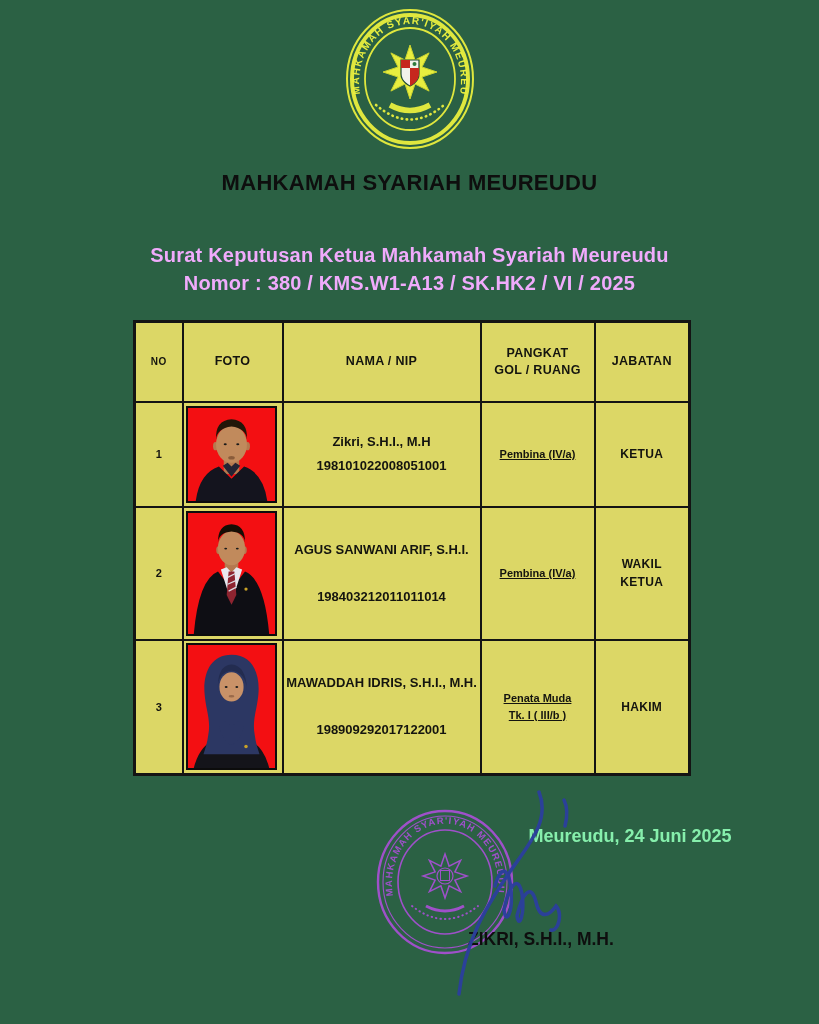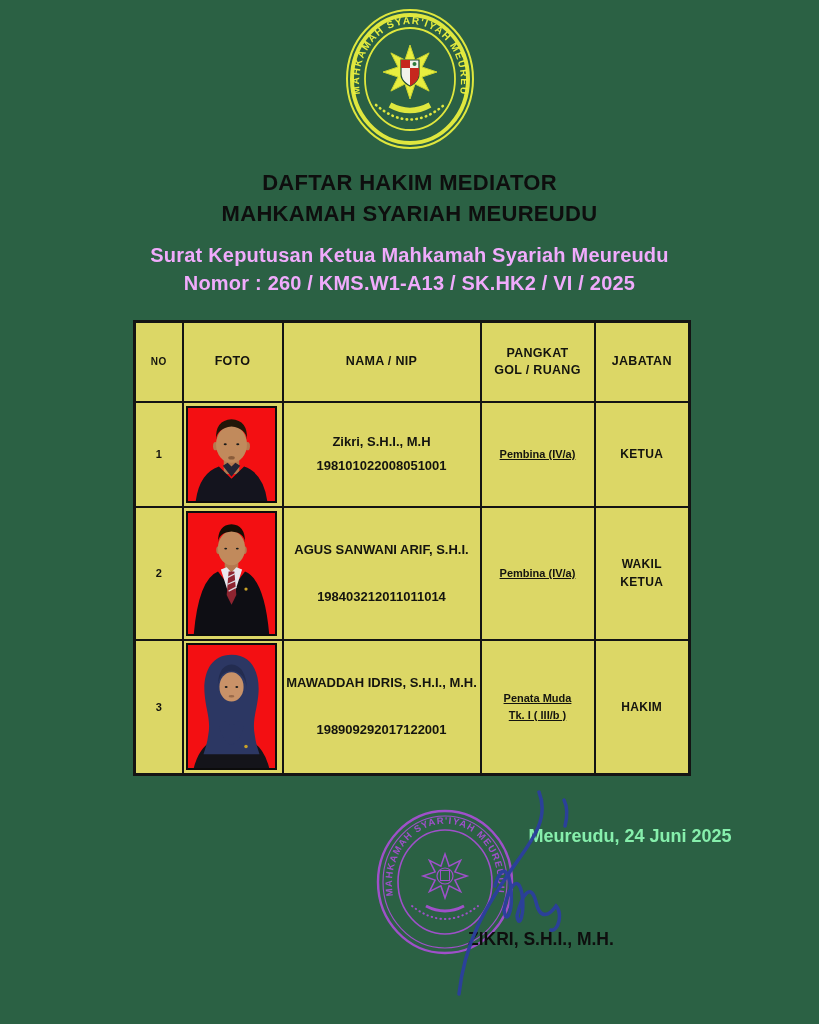--- a/index.html
+++ b/index.html
@@ -64,26 +64,25 @@
     <polygon points="66,37 71,52 85.1,44.9 78,59 93,64 78,69 85.1,83.1 71,76 66,91 61,76 46.9,83.1 54,69 39,64 54,59 46.9,44.9 61,52" fill="#e8ee3f" stroke="#c9d32e" stroke-width="1"></polygon>
     <path d="M 57,52 h 18 v 14 c 0,8 -9,12 -9,12 c 0,0 -9,-4 -9,-12 z" fill="#f2f2ea" stroke="#1c4a33" stroke-width="1.2"></path>
     <rect x="57" y="52" width="9" height="8" fill="#c6281e"></rect>
     <path d="M 66,60 h 9 v 6 c 0,8 -9,12 -9,12 z" fill="#c6281e"></path>
     <circle cx="70.5" cy="56" r="2" fill="#2e7a3c"></circle>
     <path d="M 46,97 Q 66,108 86,97" fill="none" stroke="#dfe73e" stroke-width="5.5"></path>
     <path d="M 32,97 Q 66,126 100,97" fill="none" stroke="#dfe73e" stroke-width="2.6" stroke-dasharray="0.5 4.4" stroke-linecap="round"></path>
   </svg>
 
   <div class="abs title-block">
-    <div>DAFTAR HAKIM MEDIATOR</div>
     <div>MAHKAMAH SYARIAH MEUREUDU</div>
   </div>
   <div class="abs subtitle-block">
     <div>Surat Keputusan Ketua Mahkamah Syariah Meureudu</div>
-    <div>Nomor : 260 / KMS.W1-A13 / SK.HK2 / VI / 2025</div>
+    <div>Nomor : 380 / KMS.W1-A13 / SK.HK2 / VI / 2025</div>
   </div>
 
   <table class="judges">
     <colgroup>
       <col style="width:48px">
         <col style="width:100px">
         <col style="width:198px">
       <col style="width:114px">
         <col style="width:95px">
     </colgroup>

